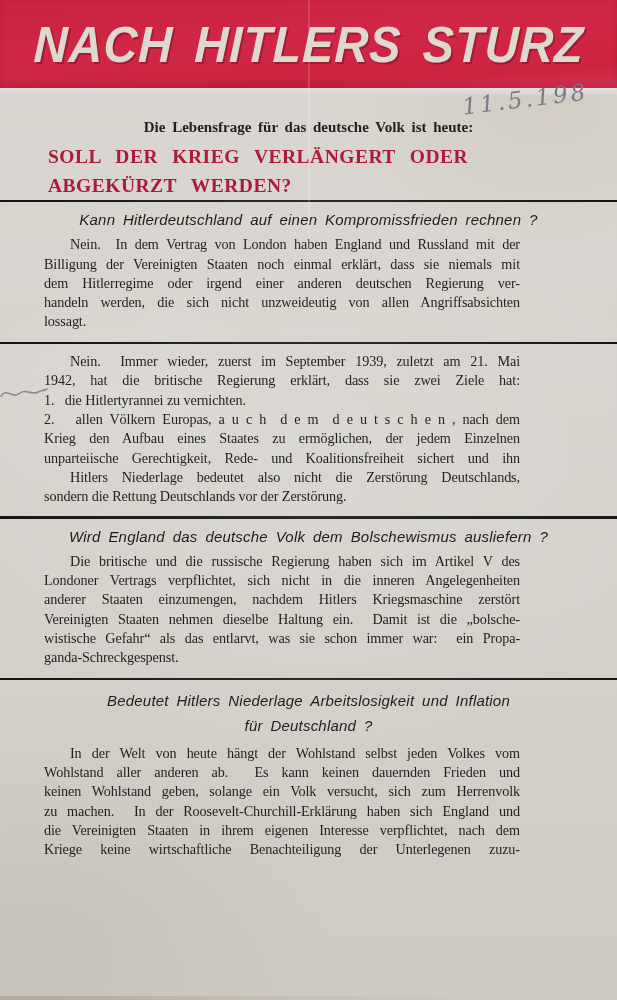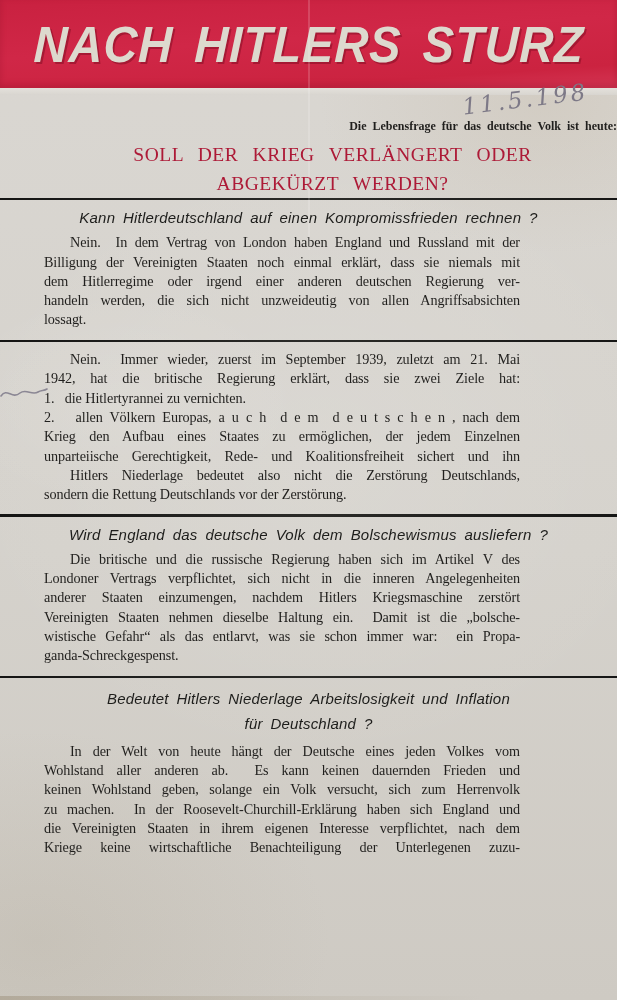--- a/index.html
+++ b/index.html
@@ -43,27 +43,27 @@
     font-size:23px;letter-spacing:3px;
     color:#7d7987;transform:rotate(-7deg);
     white-space:nowrap;
   }
   .squiggle{position:absolute;left:0px;top:383px;}
   .crease-v{position:absolute;left:308px;top:0;width:2px;height:250px;background:rgba(255,255,255,.16);}
   .edge-bottom{position:absolute;left:0;bottom:0;width:100%;height:4px;
     background:linear-gradient(to right,rgba(160,148,128,.55) 0%,rgba(176,167,150,.35) 40%,rgba(176,167,150,0) 78%);}
   
   .lead{
-    margin-top:24px;text-align:right;
-    font-weight:bold;font-size:12px;
+    margin-top:24px;text-align:center;
+    font-weight:bold;font-size:15px;
     word-spacing:3px;
   }
   .headline{
-    margin-top:7px;text-align:center;
-    font-weight:normal;font-size:19.5px;line-height:28.5px;
+    margin-top:7px;
+    font-weight:bold;font-size:19.5px;line-height:28.5px;
     letter-spacing:.5px;word-spacing:9px;
     color:#ad1a37;
     padding-left:48px;
   }
   .intro-block{margin:6px 26px 0 42px;}
   .iline{font-weight:bold;font-size:18px;line-height:24px;word-spacing:2px;}
   .intro-block .para + .para{margin-top:5px;}
   
   .sep{height:2.3px;background:linear-gradient(to right,#141413,#2b2b28 50%,#161615);}
   .sec{padding:8px 0 0 0;}
@@ -157,21 +157,21 @@
         </div>
       </section>
       <div class="sep"></div>
       <section class="sec sec-4">
         <div class="shead">
           <div>Bedeutet Hitlers Niederlage Arbeitslosigkeit und Inflation</div>
           <div>für Deutschland&nbsp;?</div>
         </div>
         <div class="sbody">
           <div class="para">
-            <div class="bline j ind">In der Welt von heute hängt der Deutsche eines jeden Volkes vom</div>
+            <div class="bline j ind">In der Welt von heute hängt der Wohlstand selbst jeden Volkes vom</div>
             <div class="bline j">Wohlstand aller anderen ab.&nbsp; Es kann keinen dauernden Frieden und</div>
             <div class="bline j">keinen Wohlstand geben, solange ein Volk versucht, sich zum Herrenvolk</div>
             <div class="bline j">zu machen.&nbsp; In der Roosevelt-Churchill-Erklärung haben sich England und</div>
             <div class="bline j">die Vereinigten Staaten in ihrem eigenen Interesse verpflichtet, nach dem</div>
             <div class="bline j">Kriege keine wirtschaftliche Benachteiligung der Unterlegenen zuzu-</div>
           </div>
         </div>
       </section>
     </div>
 

